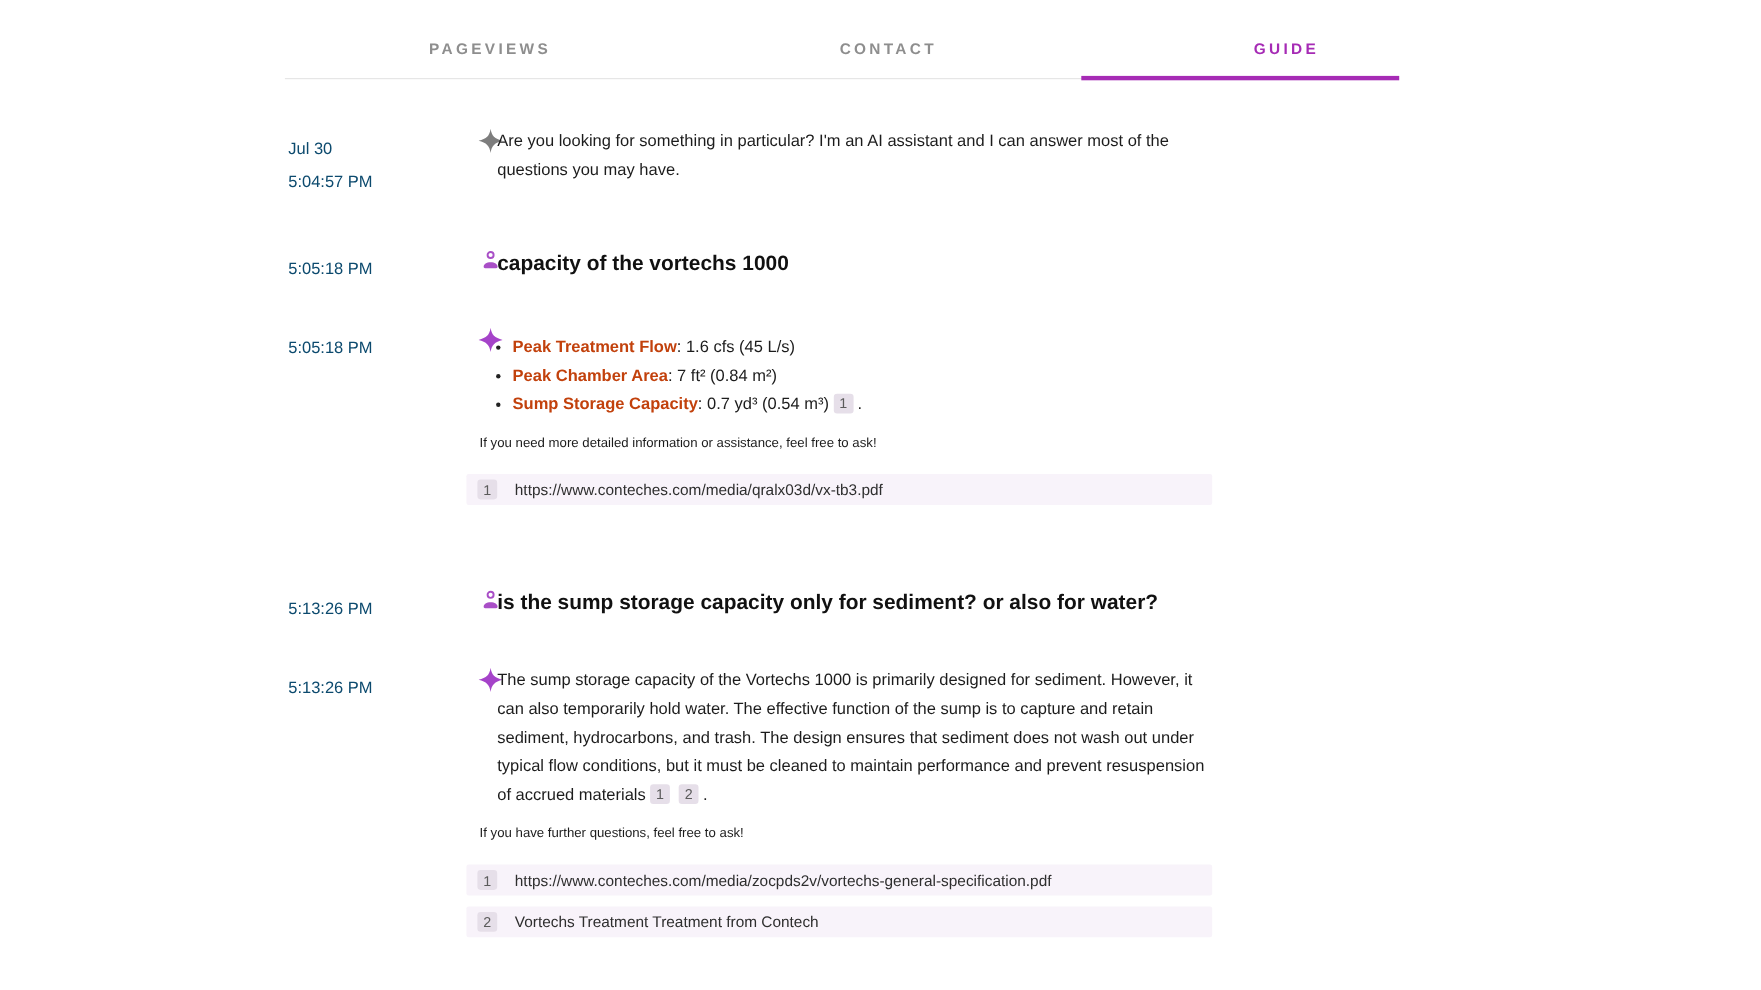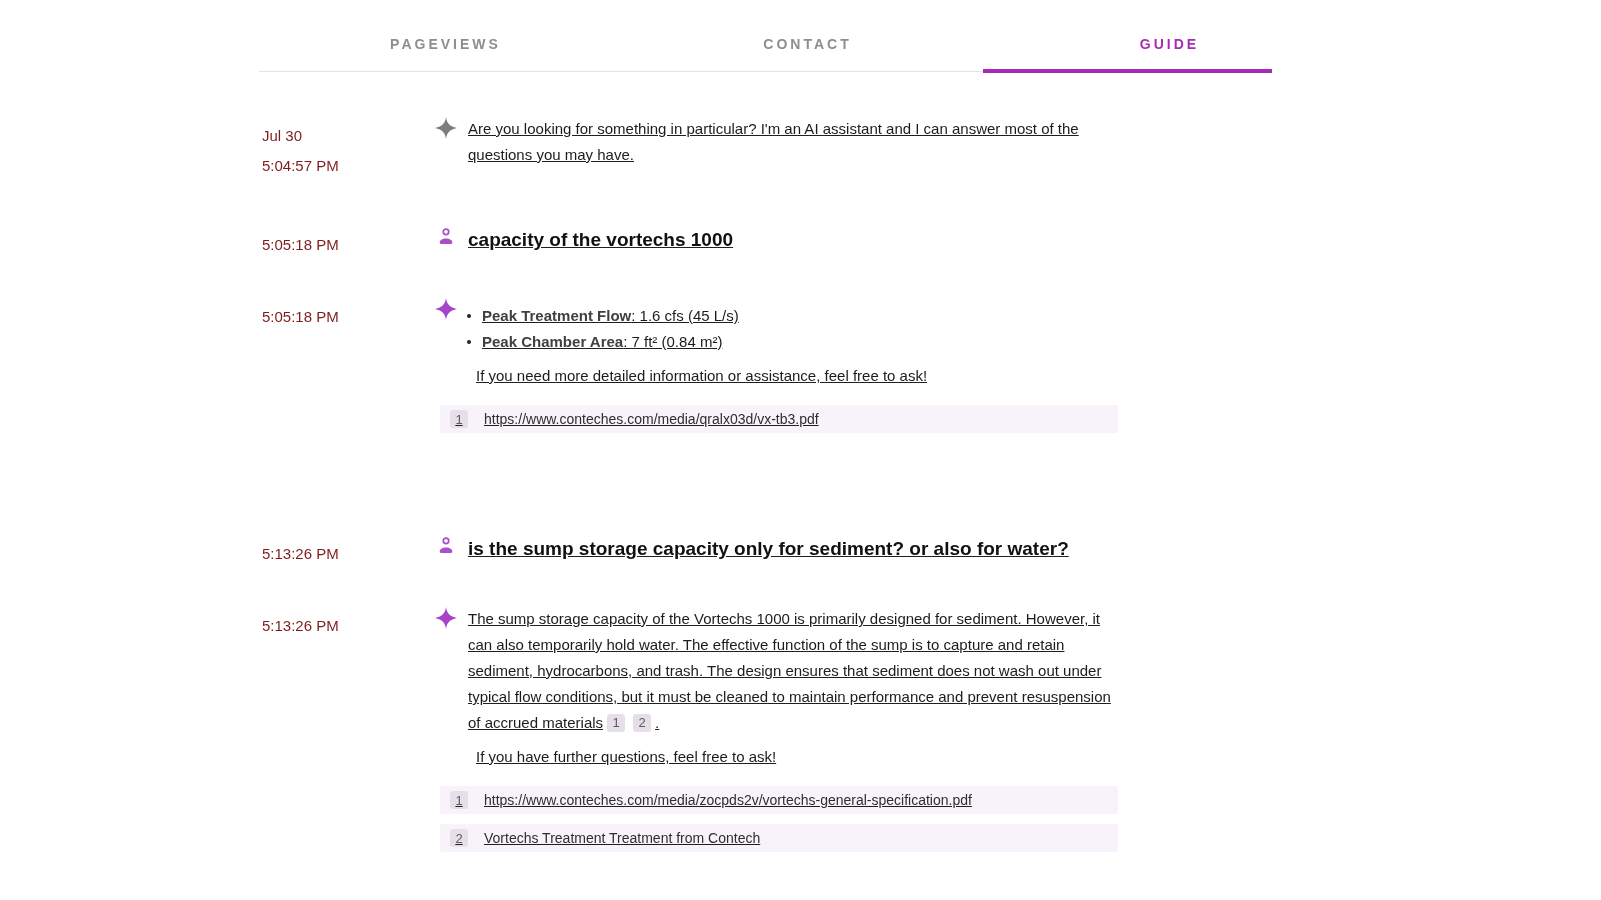--- a/index.html
+++ b/index.html
@@ -19,39 +19,39 @@
   }
   .tab .ticon{display:flex;color:#5c5c5c;}
   .tab.active{color:#a62bb5;}
   .tab.active .ticon{color:#a62bb5;}
   .tab.active .underline{
     position:absolute;left:0;right:0;bottom:-2px;height:4px;background:#a62bb5;
   }
   
   .row{position:absolute;left:259px;width:1086px;}
   .ts{
-    position:absolute;left:3px;top:6px;font-size:15px;color:#7f1d1d;
+    position:absolute;left:3px;top:6px;font-size:15px;color:#0c4a6e;
     line-height:30px;white-space:pre-line;
   }
   .micon{position:absolute;left:176px;top:2px;width:22px;height:22px;display:flex;}
   .micon svg{width:22px;height:22px;}
   .sparkle-gray{color:#7d7d7d;}
   .sparkle-purple{color:#a543c9;}
   .person-purple{color:#a94fc7;}
-  .content{position:absolute;left:181px;top:1px;width:678px;text-decoration:underline;}
+  .content{position:absolute;left:165px;top:1px;width:678px;}
   .msg{margin-left:28px;font-size:15px;line-height:26px;color:#1c1c1c;}
   .q{margin-left:28px;margin-top:3px;font-size:19px;font-weight:700;color:#111;line-height:24px;}
   ul.specs{list-style:none;margin:6px 0 0 0;padding:0 0 0 42px;}
   ul.specs li{position:relative;line-height:26px;font-size:15px;color:#1c1c1c;}
   ul.specs li::before{
     content:'';position:absolute;left:-15px;top:11px;width:4px;height:4px;
     border-radius:50%;background:#222;
   }
-  ul.specs b{font-weight:700;color:#404040;}
-  .outro{margin:8px 0 0 36px;font-size:15px;line-height:26px;color:#1c1c1c;}
+  ul.specs b{font-weight:700;color:#c2410c;}
+  .outro{margin:8px 0 0 12px;font-size:12px;line-height:26px;color:#1c1c1c;}
   .cites{margin-top:16px;}
   .cite{
     display:flex;align-items:center;height:28px;background:#f8f3fa;
     border-radius:2px;padding:0 10px;font-size:14px;color:#2e2e2e;cursor:pointer;
   }
   .cite + .cite{margin-top:10px;}
   .cite .badge{margin-right:16px;flex:none;}
   .badge{
     display:inline-flex;align-items:center;justify-content:center;
     width:18px;height:18px;background:#e6dfe9;border-radius:3px;
@@ -123,20 +123,21 @@
     <div class="ts">5:05:18 PM</div>
     <div class="micon sparkle-purple">
       <svg viewBox="0 0 24 24" fill="currentColor">
           <path d="M12 0c1 7 4 10 12 12-8 2-11 5-12 12-1-7-4-10-12-12 8-2 11-5 12-12z"></path>
         </svg>
     </div>
     <div class="content">
       <ul class="specs">
         <li><b>Peak Treatment Flow</b><span>: 1.6 cfs (45 L/s)</span></li>
         <li><b>Peak Chamber Area</b><span>: 7 ft² (0.84 m²)</span></li>
+        <li><b>Sump Storage Capacity</b><span>: 0.7 yd³ (0.54 m³)</span><span class="badge inline-badge">1</span><span>.</span></li>
       </ul>
       <div class="outro">If you need more detailed information or assistance, feel free to ask!</div>
       <div class="cites">
         <div class="cite">
           <span class="badge">1</span>
           <span>https://www.conteches.com/media/qralx03d/vx-tb3.pdf</span>
         </div>
       </div>
     </div>
   </div>

